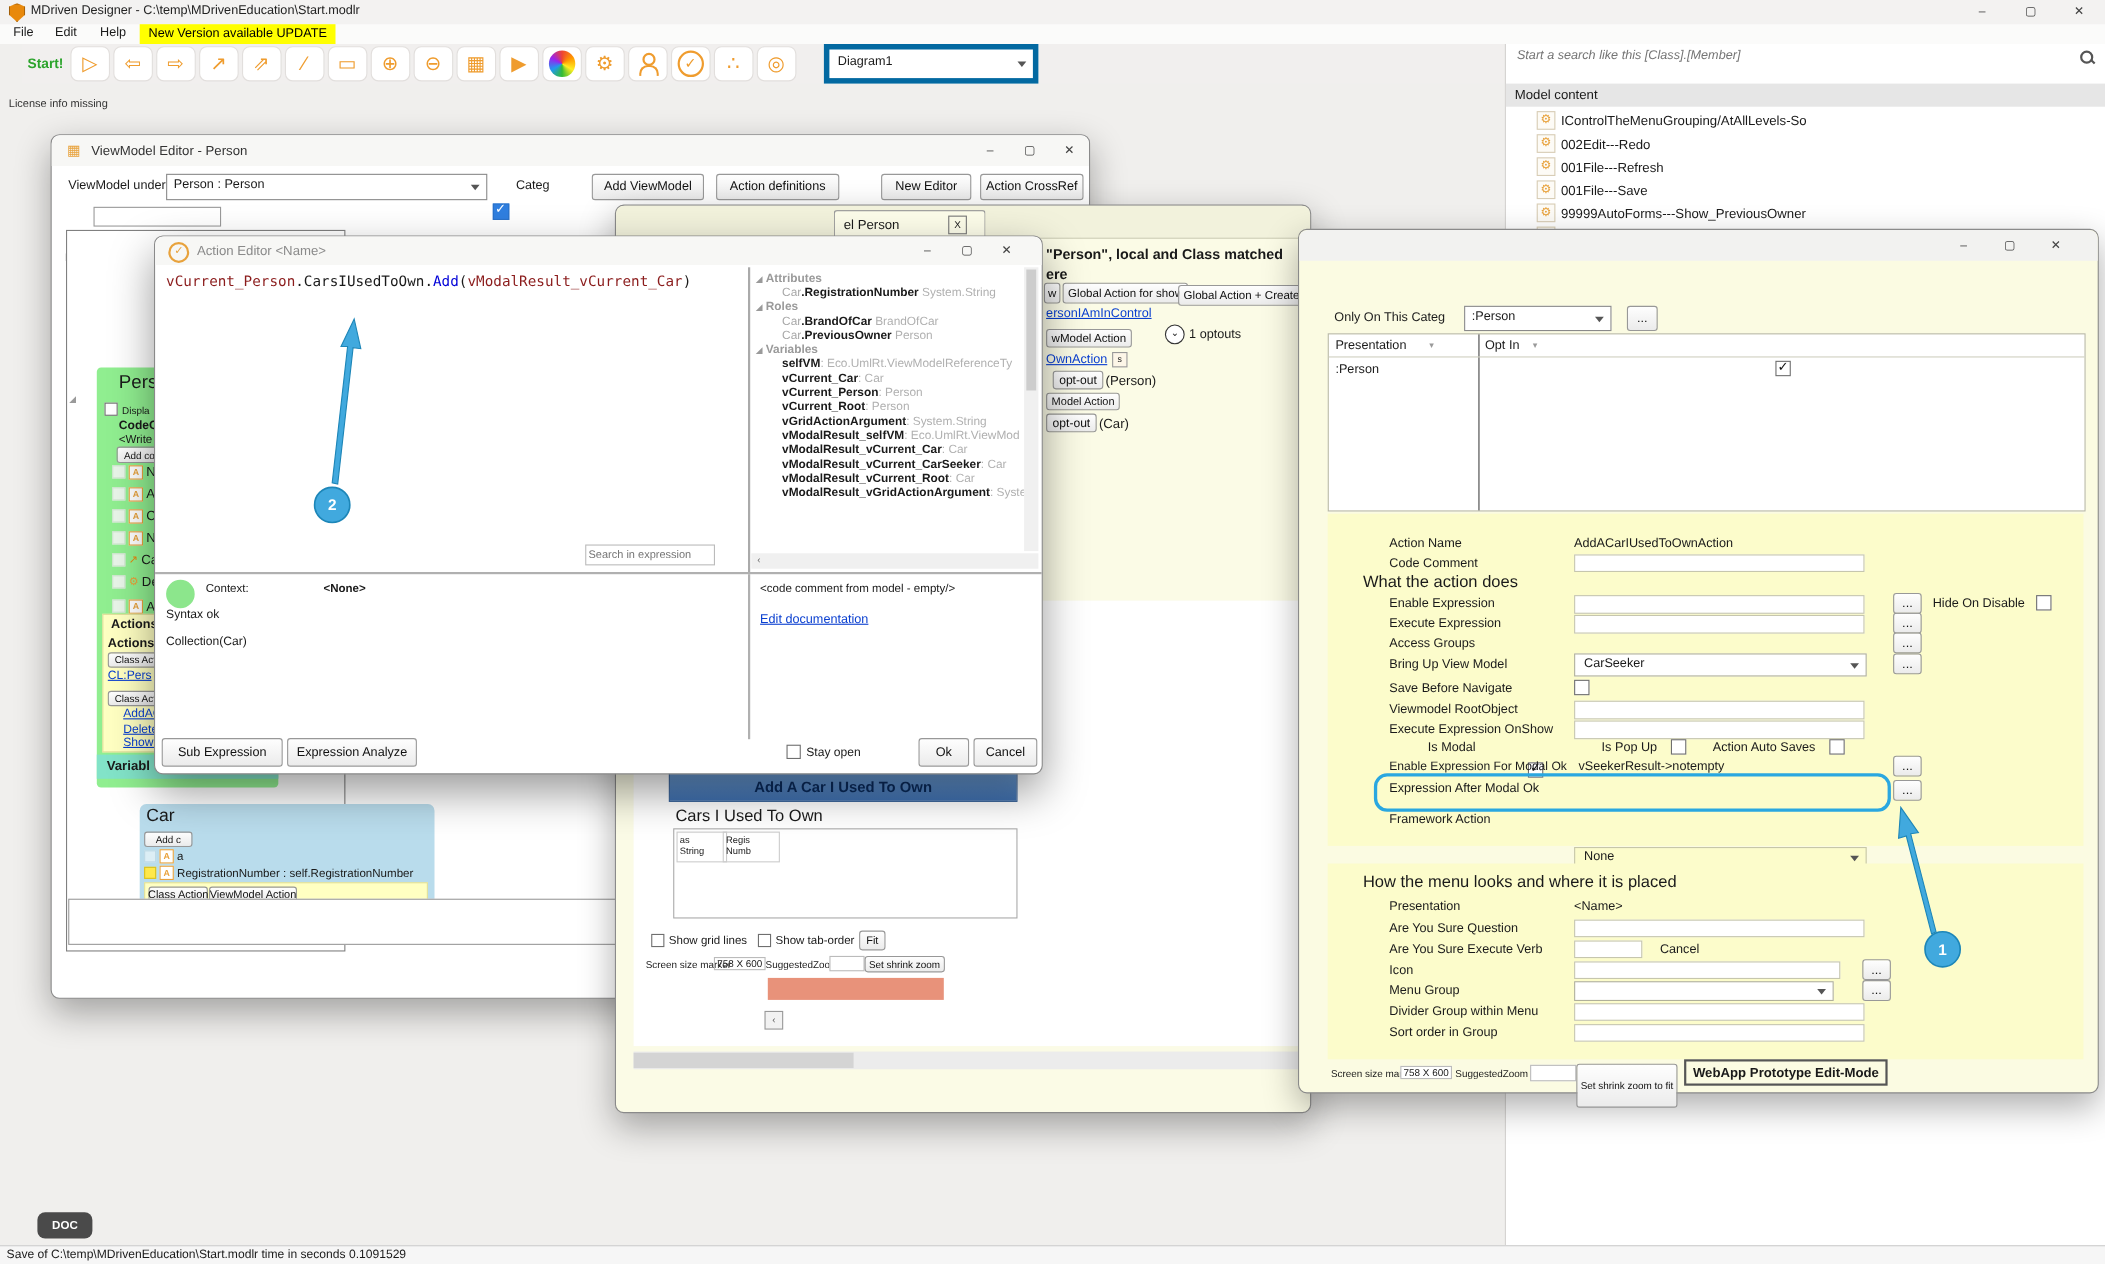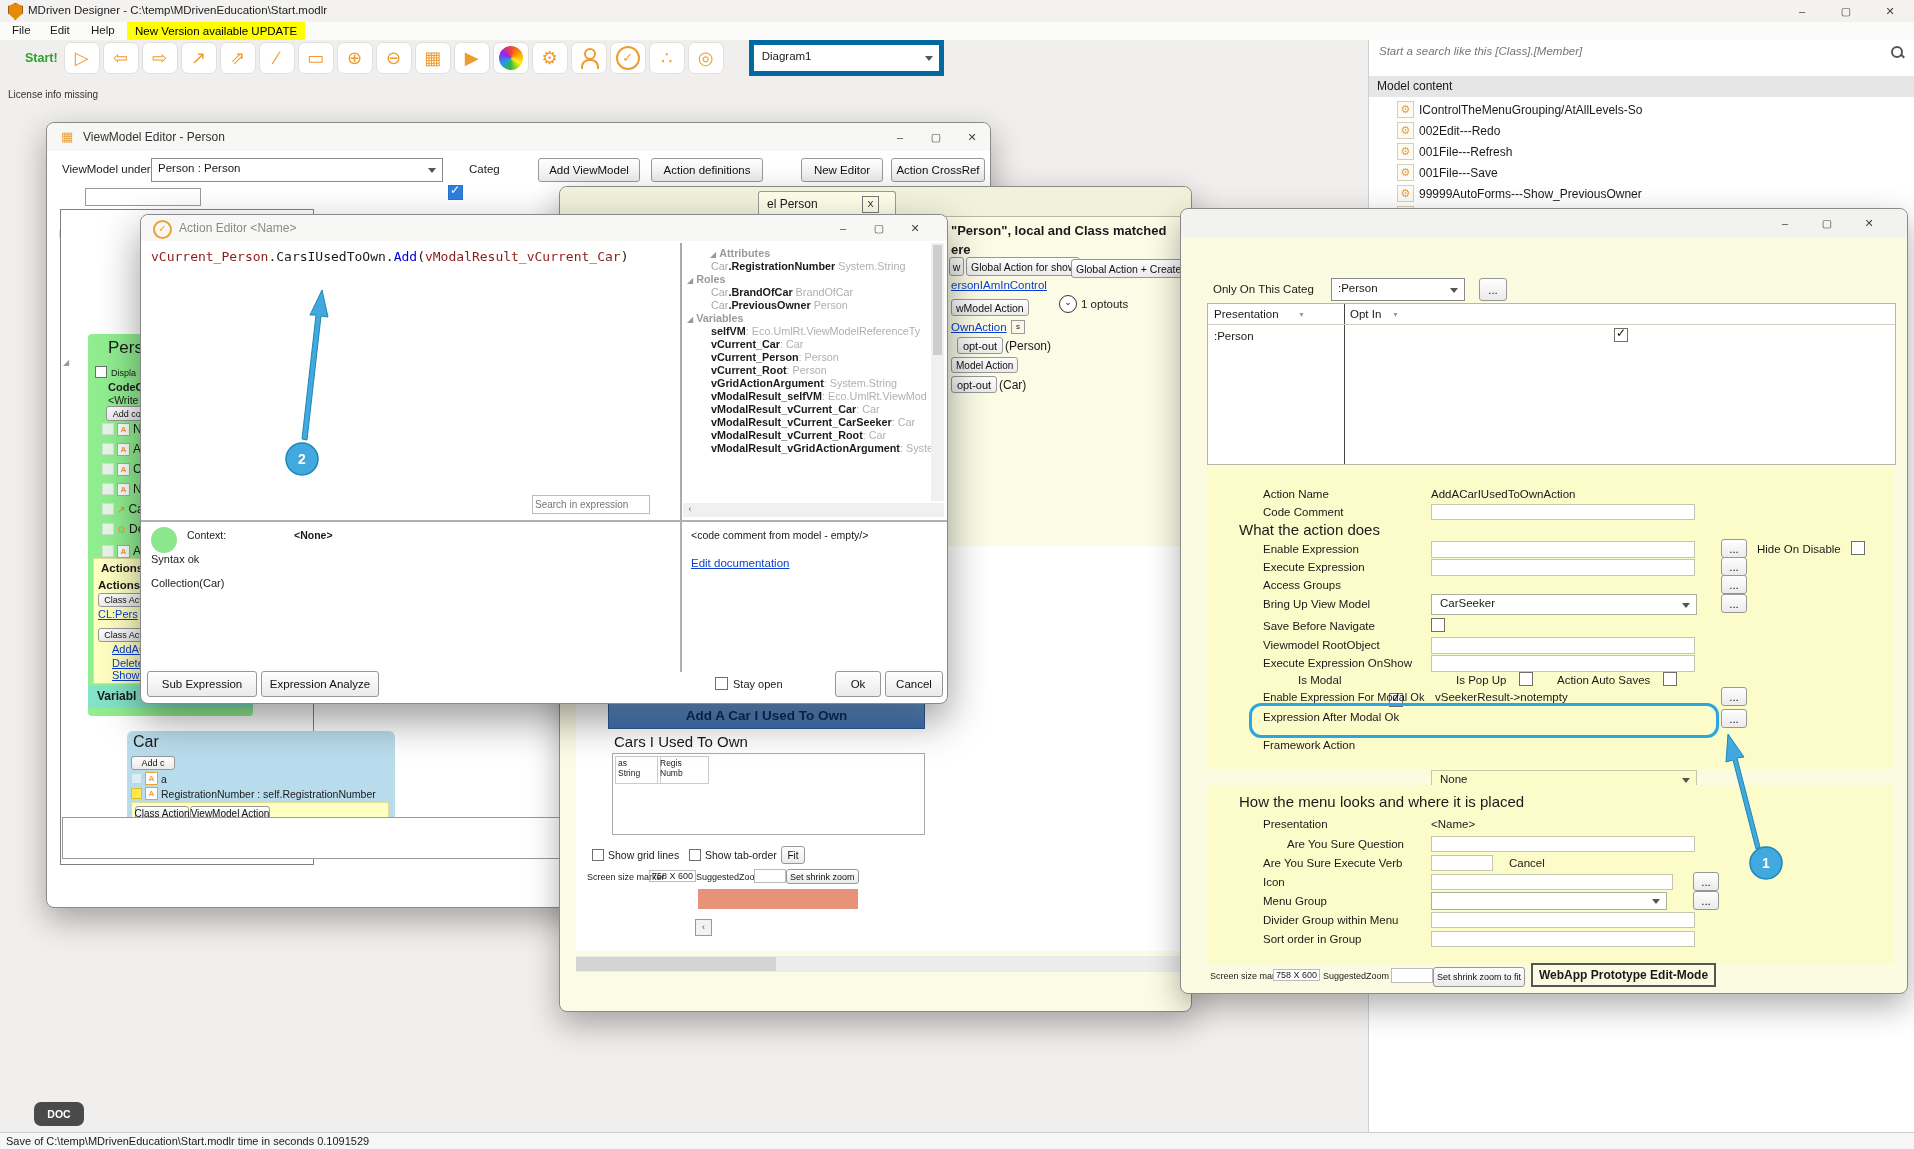--- a/index.html
+++ b/index.html
@@ -448,21 +448,21 @@
       <span class="ab" style="left:56px;top:272px;">Framework Action</span>
       <div class="ab dd" style="left:224px;top:268px;width:264px;height:18px;background:#fcfccb;border:1px solid #c6c6a8;">
         <span style="position:absolute;left:8px;top:2px;">None</span>
       </div>
     </div>
 
     <div class="ab" style="left:26px;top:576px;width:687px;height:178px;background:#fcfccb;">
       <span class="ab" style="left:32px;top:8px;font-size:15px;">How the menu looks and where it is placed</span>
       <span class="ab" style="left:56px;top:33px;">Presentation</span>
       <span class="ab" style="left:224px;top:33px;">&lt;Name&gt;</span>
-      <span class="ab" style="left:56px;top:53px;margin-left:24px;">Are You Sure Question</span>
+      <span class="ab" style="left:56px;top:53px;">Are You Sure Question</span>
       <div class="fld ab" style="left:224px;top:51px;width:262px;height:14px;"></div>
       <span class="ab" style="left:56px;top:72px;">Are You Sure Execute Verb</span>
       <div class="fld ab" style="left:224px;top:70px;width:60px;height:14px;"></div>
       <span class="ab" style="left:302px;top:72px;">Cancel</span>
       <span class="ab" style="left:56px;top:91px;">Icon</span>
       <div class="fld ab" style="left:224px;top:89px;width:240px;height:14px;"></div>
       <div class="btn ab" style="left:486px;top:87px;width:24px;height:17px;">
           <span>...</span>
         </div>
       <span class="ab" style="left:56px;top:110px;">Menu Group</span>
@@ -473,21 +473,21 @@
       <span class="ab" style="left:56px;top:129px;">Divider Group within Menu</span>
       <div class="fld ab" style="left:224px;top:127px;width:262px;height:14px;"></div>
       <span class="ab" style="left:56px;top:148px;">Sort order in Group</span>
       <div class="fld ab" style="left:224px;top:146px;width:262px;height:14px;"></div>
     </div>
 
     <span class="ab tiny" style="left:29px;top:762px;">Screen size marker</span>
     <span class="ab tiny" style="left:92px;top:760px;border:1px solid #bbb;padding:0 2px;background:#fff;">758 X 600</span>
     <span class="ab tiny" style="left:142px;top:762px;">SuggestedZoom</span>
     <input class="ab" style="left: 210px; top: 759px; width: 36px; height: 11px; border: 1px solid rgb(187, 187, 187);">
-    <div class="btn ab tiny" style="left:252px;top:758px;height:14px;padding:2px 3px;">
+    <div class="btn ab tiny" style="left:252px;top:758px;height:14px;padding:12px 3px;">
         <span>Set shrink zoom to fit</span>
       </div>
     <div class="ab" style="left:350px;top:754px;height:20px;padding:0 6px;border:2px solid #555;background:#fbfbe2;display:flex;align-items:center;">
       <span style="font-weight:bold;font-size:12px;">WebApp Prototype Edit-Mode</span>
     </div>
   </div>
 
   <div class="win" style="left:140px;top:214px;width:806px;height:488px;box-shadow:0 16px 40px rgba(0,0,0,.4);">
     <div class="ab" style="left:0;top:0;width:100%;height:26px;background:#f7f7f5;border-radius:8px 8px 0 0;">
       <span style="position:absolute;left:12px;top:5px;width:15px;height:15px;border:2px solid #e8a23c;border-radius:50%;color:#e8a23c;font-size:10px;line-height:14px;text-align:center;">✓</span>
@@ -499,21 +499,21 @@
 
     <div class="ab mono" style="left:4px;top:28px;width:532px;height:274px;background:#fff;font-size:13px;">
       <div style="position:absolute;left:6px;top:6px;white-space:nowrap;">
         <span style="color:#8b1c1c;">vCurrent_Person</span><span>.</span><span>CarsIUsedToOwn</span><span>.</span><span style="color:#0000d8;">Add</span><span>(</span><span style="color:#8b1c1c;">vModalResult_vCurrent_Car</span><span>)</span>
       </div>
     </div>
     <input class="ab" style="left: 391px; top: 280px; width: 112px; height: 15px; border: 1px solid rgb(187, 187, 187); color: rgb(153, 153, 153); font-size: 10px;" placeholder="Search in expression">
     <div class="ab" style="left:539px;top:28px;width:2px;height:278px;background:#aaa;"></div>
 
     <div class="ab" style="left:542px;top:28px;width:248px;height:258px;background:#fff;overflow:hidden;font-size:10.8px;">
-      <div style="position:absolute;left:4px;top:4px;margin-left:23px;"><span class="exp">◢</span> <span class="treehdr">Attributes</span></div>
+      <div style="position:absolute;left:4px;top:4px;"><span class="exp">◢</span> <span class="treehdr">Attributes</span></div>
       <div class="nowrap" style="position:absolute;left:28px;top:17px;"><span class="gray">Car</span><span style="font-weight:bold;">.RegistrationNumber</span> <span class="typ">System.String</span></div>
       <div style="position:absolute;left:4px;top:30px;"><span class="exp">◢</span> <span class="treehdr">Roles</span></div>
       <div class="nowrap" style="position:absolute;left:28px;top:43px;"><span class="gray">Car</span><span style="font-weight:bold;">.BrandOfCar</span> <span class="typ">BrandOfCar</span></div>
       <div class="nowrap" style="position:absolute;left:28px;top:56px;"><span class="gray">Car</span><span style="font-weight:bold;">.PreviousOwner</span> <span class="typ">Person</span></div>
       <div style="position:absolute;left:4px;top:69px;"><span class="exp">◢</span> <span class="treehdr">Variables</span></div>
       <div class="nowrap" style="position:absolute;left:28px;top:82px;"><span style="font-weight:bold;">selfVM</span><span class="typ">: </span><span class="typ">Eco.UmlRt.ViewModelReferenceTy</span></div>
       <div class="nowrap" style="position:absolute;left:28px;top:95px;"><span style="font-weight:bold;">vCurrent_Car</span><span class="typ">: </span><span class="typ">Car</span></div>
       <div class="nowrap" style="position:absolute;left:28px;top:108px;"><span style="font-weight:bold;">vCurrent_Person</span><span class="typ">: </span><span class="typ">Person</span></div>
       <div class="nowrap" style="position:absolute;left:28px;top:121px;"><span style="font-weight:bold;">vCurrent_Root</span><span class="typ">: </span><span class="typ">Person</span></div>
       <div class="nowrap" style="position:absolute;left:28px;top:134px;"><span style="font-weight:bold;">vGridActionArgument</span><span class="typ">: </span><span class="typ">System.String</span></div>

